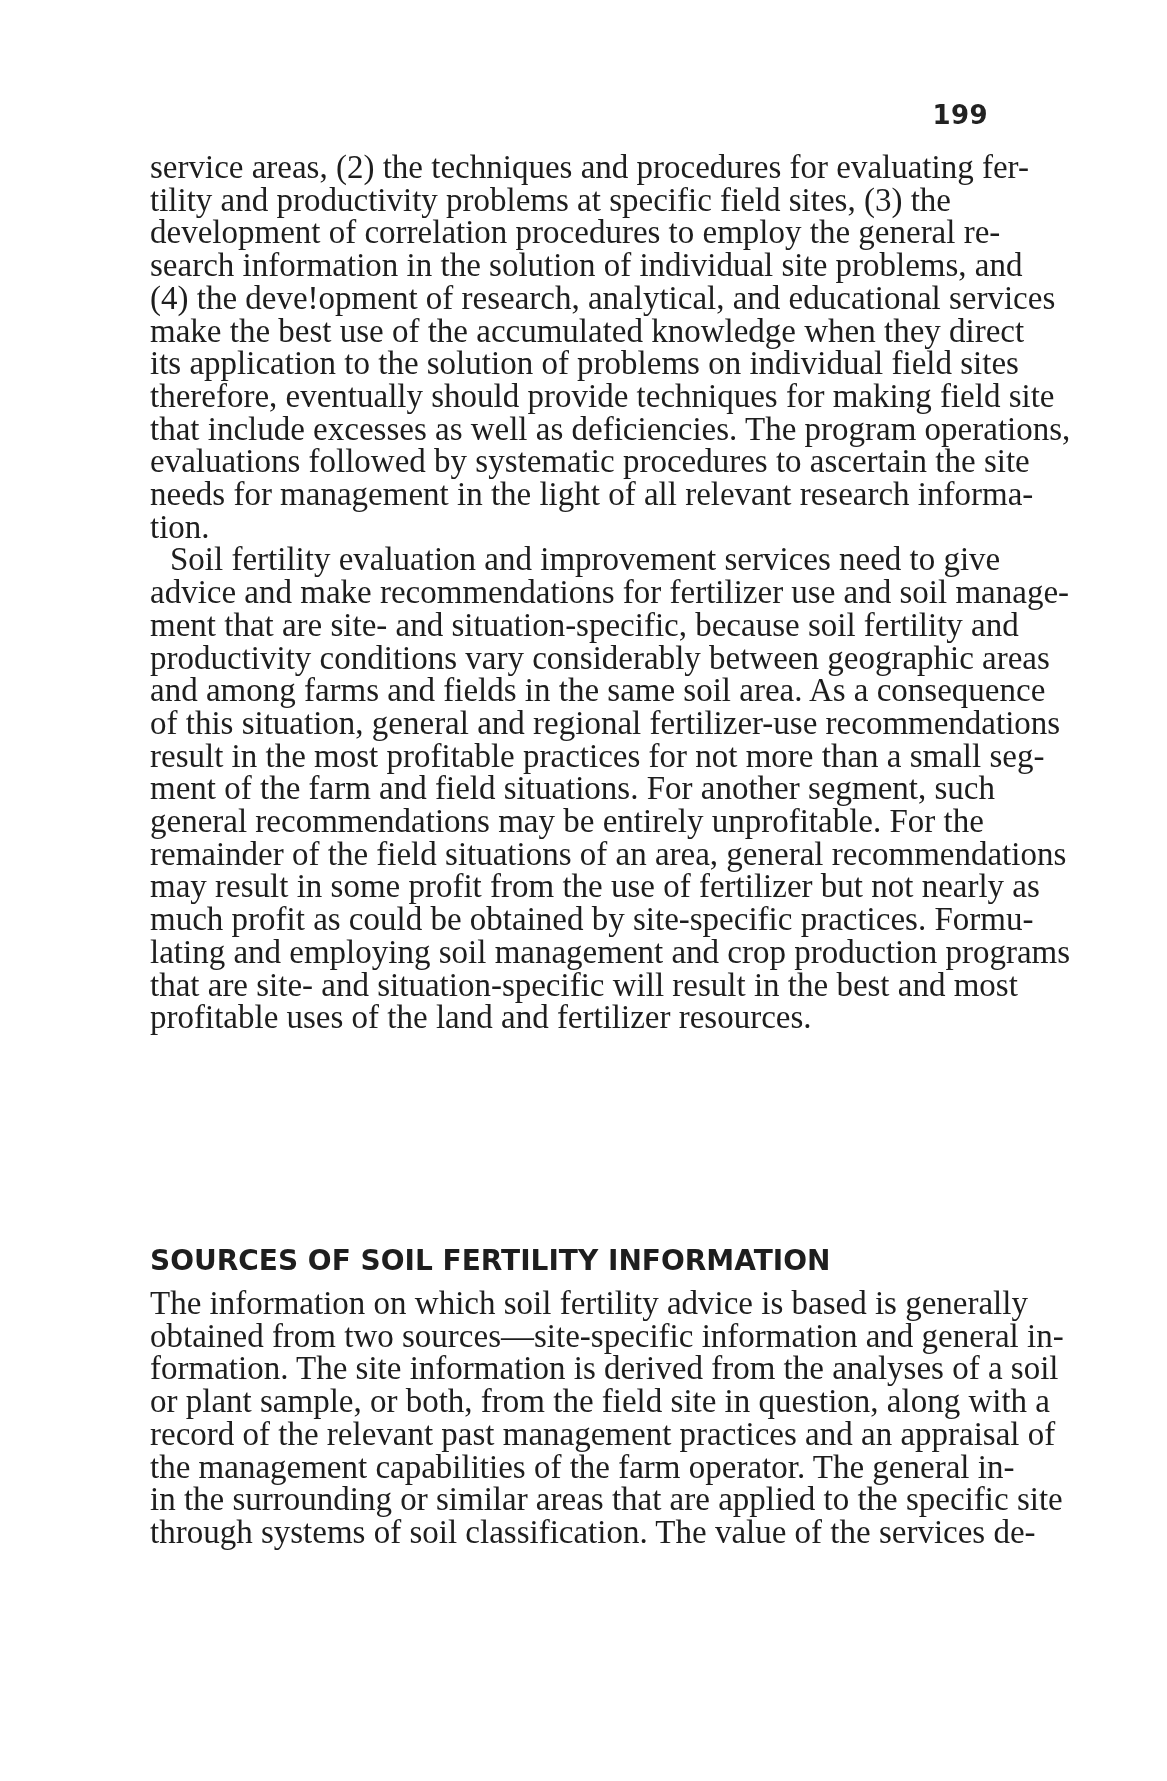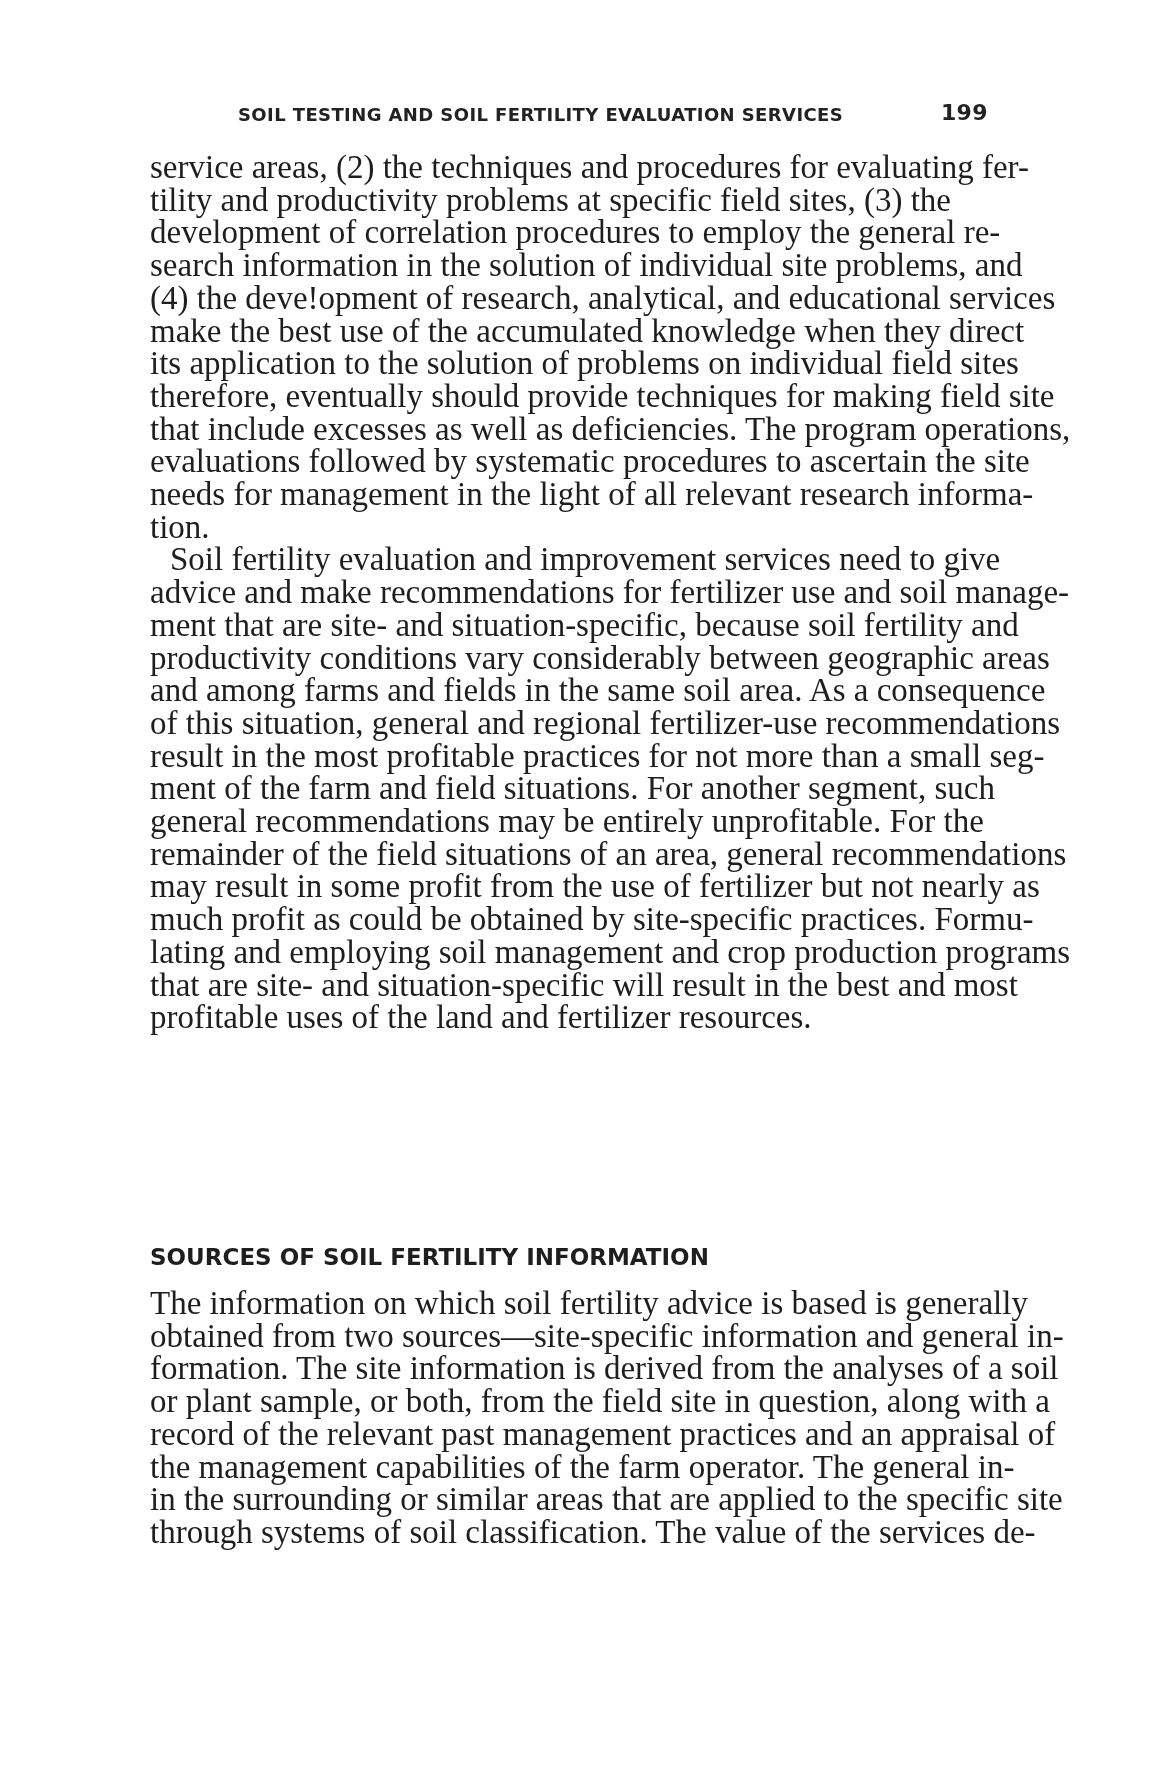--- a/index.html
+++ b/index.html
@@ -2,38 +2,37 @@
 <html><head>
 <meta charset="utf-8">
 <style>
   html, body { margin: 0; padding: 0; background: #ffffff; }
   body { width: 1167px; height: 1781px; position: relative; overflow: hidden; color: #1e1e1e; }
   .running-head {
     position: absolute; left: 238px; top: 104px; width: 750px;
     font-family: "DejaVu Sans", sans-serif; font-weight: bold; font-size: 18px;
     letter-spacing: 0.4px; color: #222;
   }
-  .running-head .page-num { position: absolute; right: 0; top: -4px; font-size: 22px; font-weight: bold; }
+  .running-head .page-num { position: absolute; right: 0; top: -4px; font-size: 26px; font-weight: bold; }
   .body-text {
     position: absolute; left: 150px; top: 151px; width: 850px;
     font-family: "Liberation Serif", serif; font-size: 33px; line-height: 32.7px; color: #1e1e1e;
   }
   .body-text .line { display: block; white-space: nowrap; }
   .body-text .indent { padding-left: 20px; }
   .section-heading {
     position: absolute; left: 150px; top: 1244px;
-    font-family: "DejaVu Sans", sans-serif; font-weight: bold; font-size: 23px; color: #1e1e1e;
+    font-family: "DejaVu Sans", sans-serif; font-weight: bold; font-size: 28px; color: #1e1e1e;
   }
   .section-text { top: 1287px; text-align: center; }
 </style>
 </head>
 <body>
 
 <div class="running-head">
-  <span>SOIL TESTING AND SOIL FERTILITY EVALUATION SERVICES</span>
   <span class="page-num">199</span>
 </div>
 
 <div class="body-text">
   <div id="p1">
       <span class="line">service areas, (2) the techniques and procedures for evaluating fer-</span>
       <span class="line">tility and productivity problems at specific field sites, (3) the</span>
       <span class="line">development of correlation procedures to employ the general re-</span>
       <span class="line">search information in the solution of individual site problems, and</span>
       <span class="line">(4) the deve!opment of research, analytical, and educational services</span>

